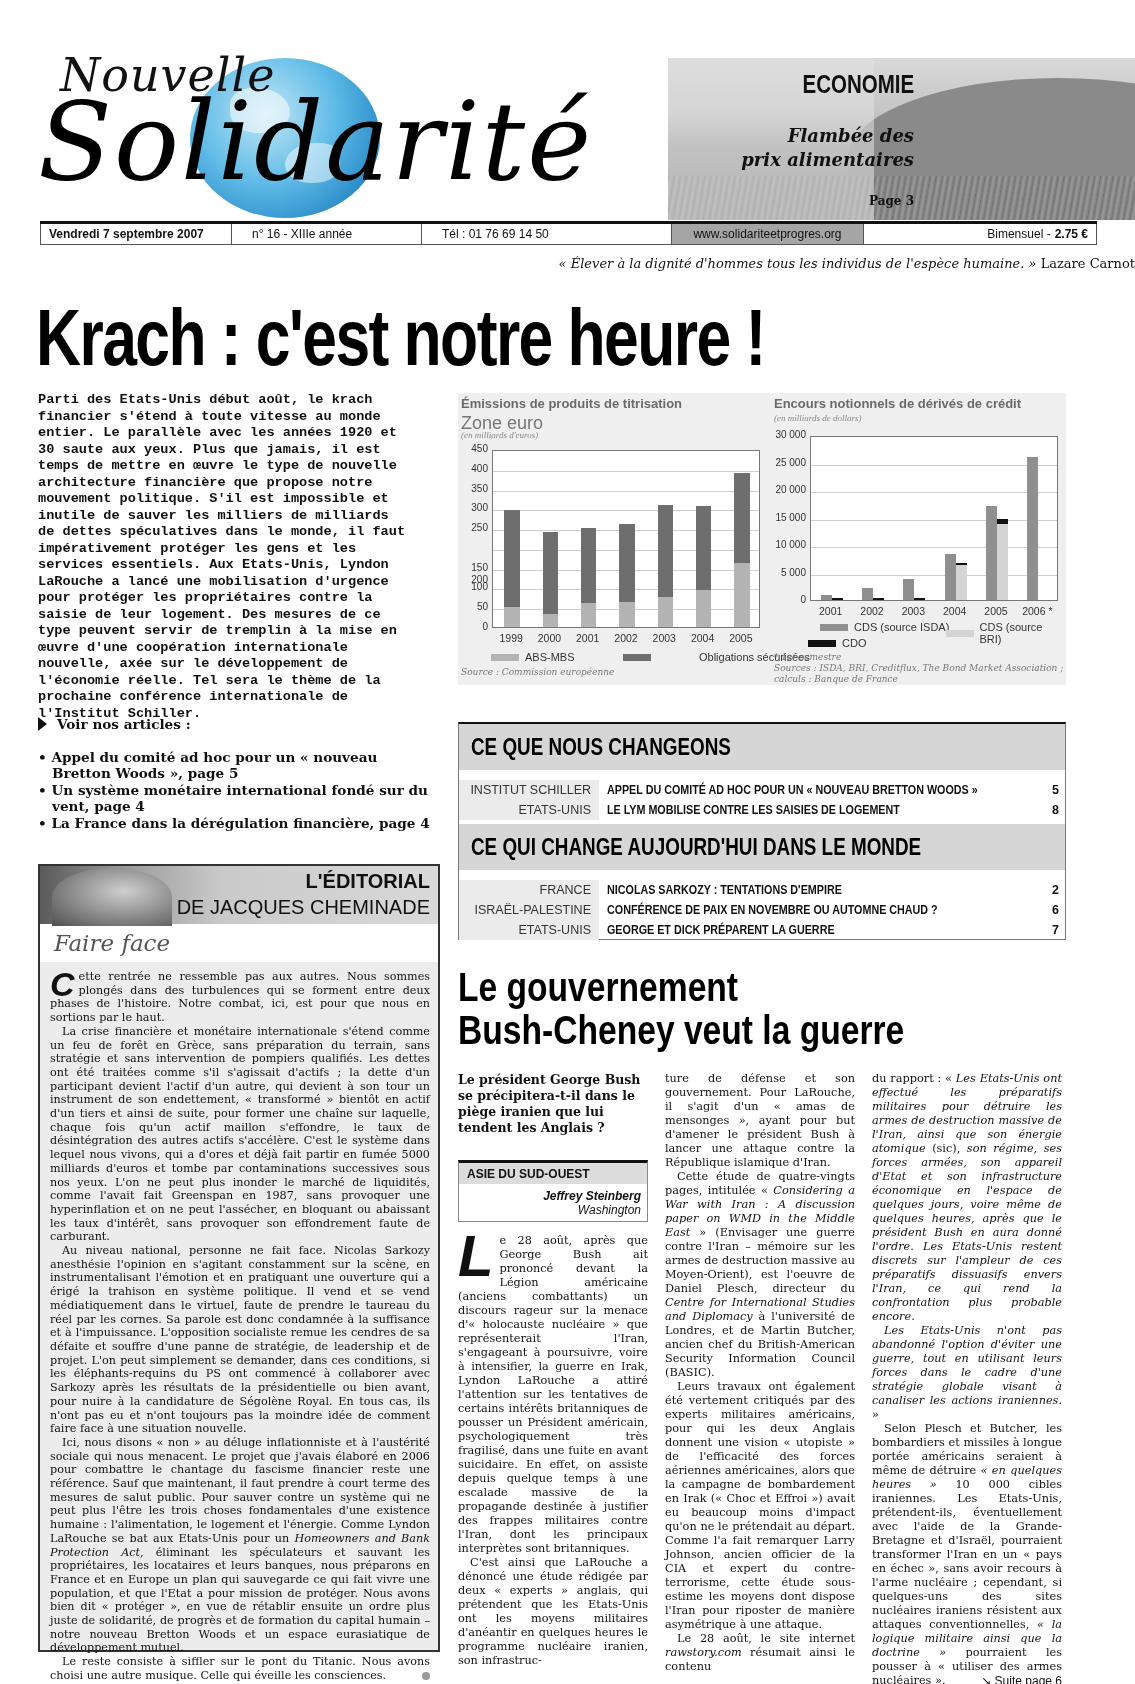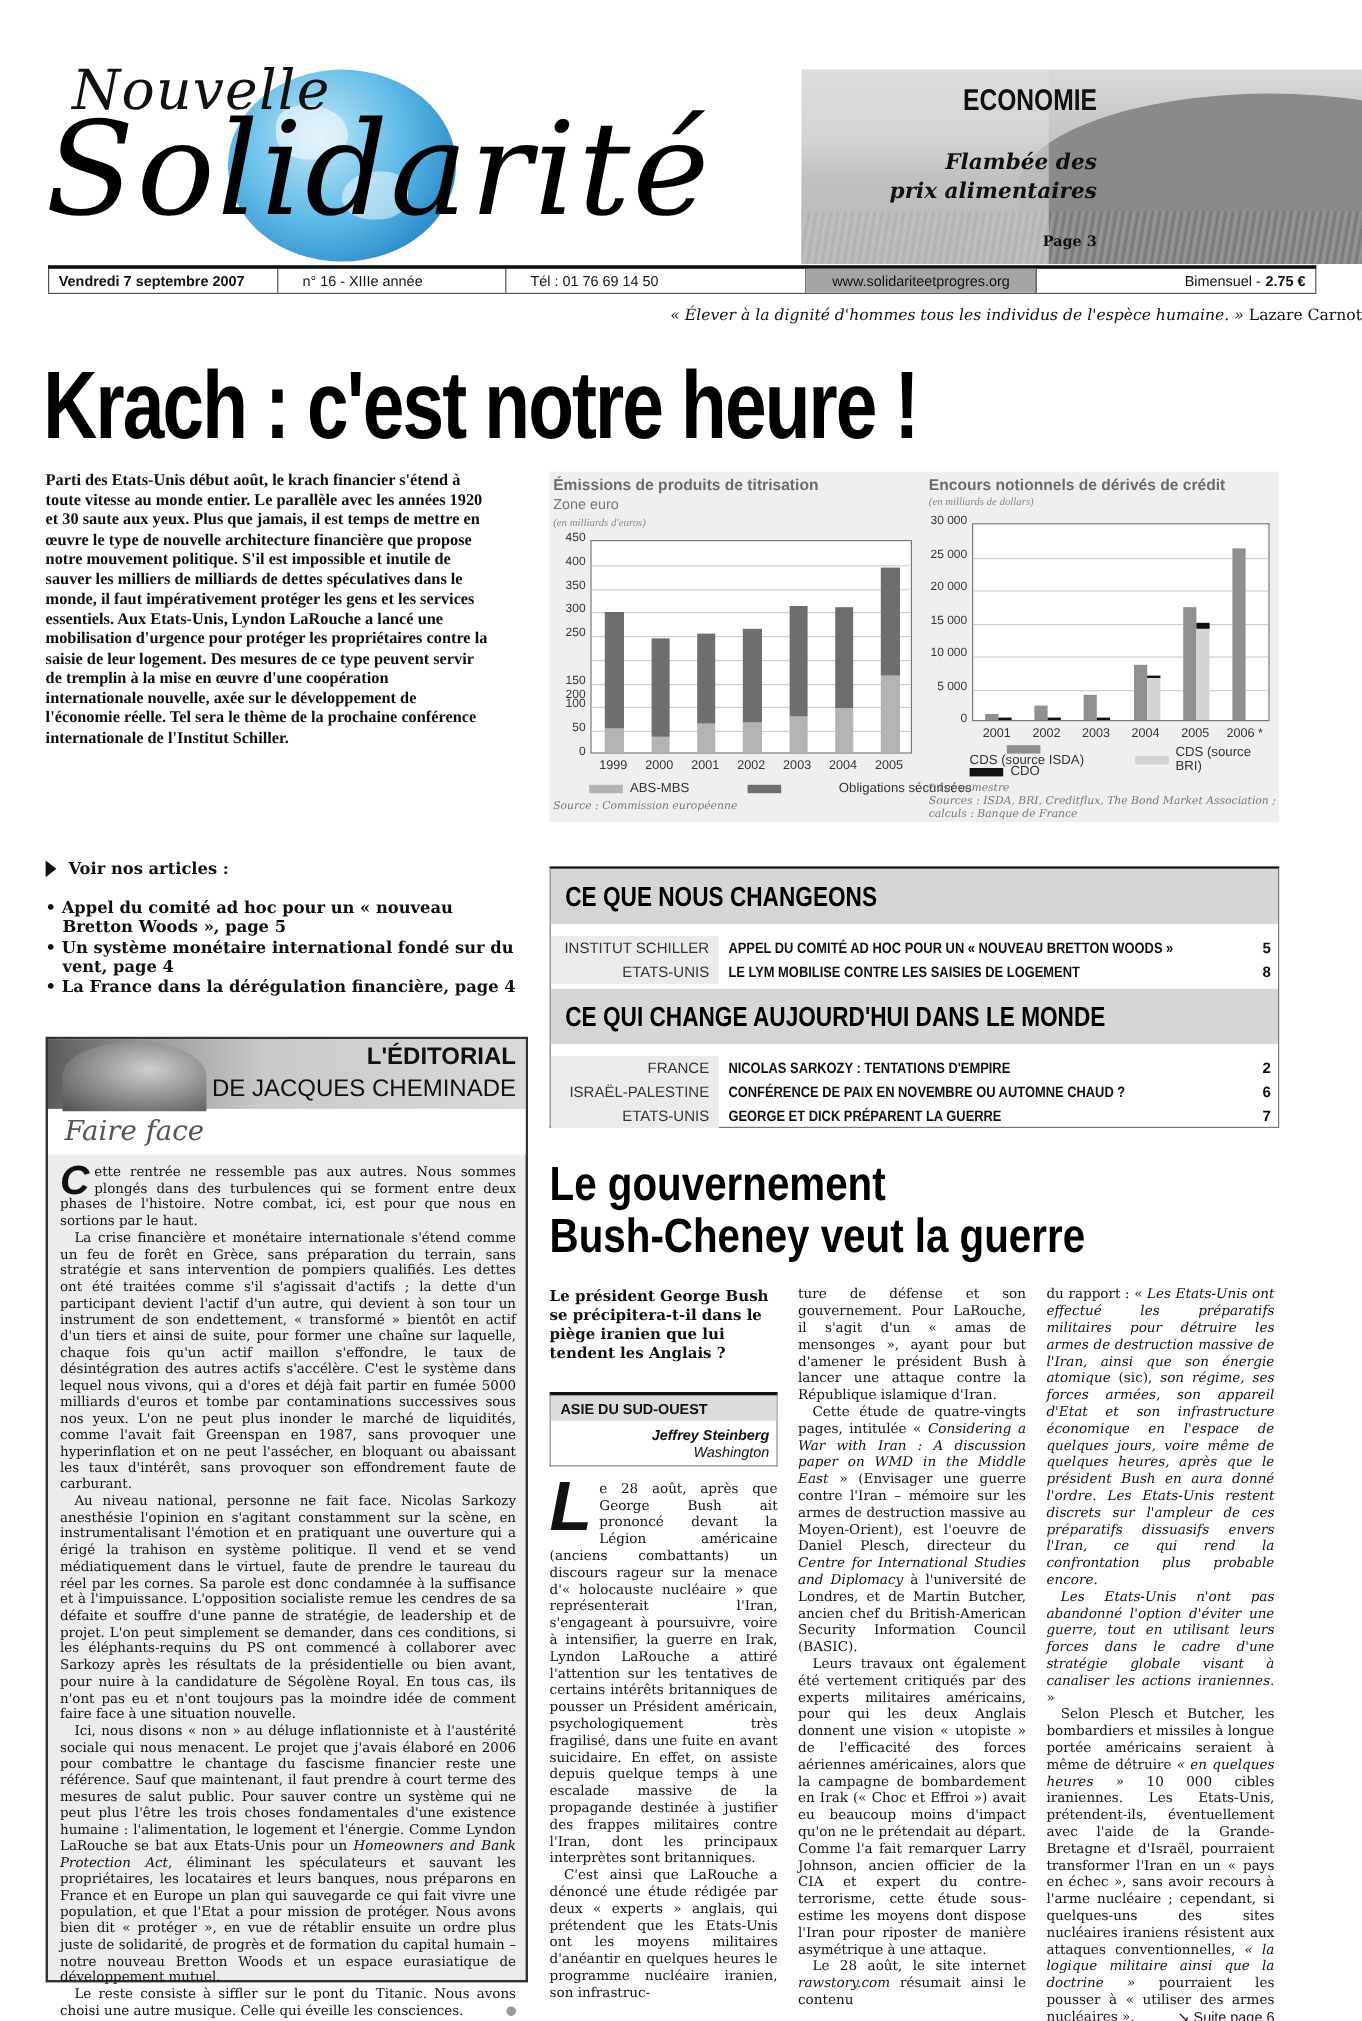--- a/index.html
+++ b/index.html
@@ -28,26 +28,26 @@
   .infobar .ib-tel { width: 250px; padding-left: 20px; }
   .infobar .ib-web { width: 192px; background: #a5a5a5; justify-content: center; }
   .infobar .ib-price { flex: 1; justify-content: flex-end; }
   .infobar .ib-price b { margin-left: 4px; }
 
   .quote { left: 0; width: 1135px; top: 256px; text-align: right; font-family: "DejaVu Serif", serif; font-size: 13px; padding-left: 40px; }
   .quote i { font-style: italic; }
 
   .headline { left: 36px; top: 292px; font-family: "Liberation Sans", sans-serif; font-weight: bold; font-size: 80px; letter-spacing: -2px; color: #000; transform: scaleX(.78); transform-origin: left; white-space: nowrap; }
 
-  .lead { left: 38px; top: 392px; width: 370px; font-family: Liberation Serif, serif; font-weight: bold; font-size: 13.6px; line-height: 16.5px; }
+  .lead { left: 38px; top: 392px; width: 370px; font-family: Liberation Mono, monospace; font-weight: bold; font-size: 13.6px; line-height: 16.5px; }
 
   
   .chartpanel { left: 458px; top: 393px; width: 608px; height: 292px; background: #efefef; font-family: "Liberation Sans", sans-serif; }
   .ch-title { font-weight: bold; font-size: 13px; color: #6a6a6a; }
-  .ch-sub { font-size: 12px; color: #777; }
+  .ch-sub { font-size: 18px; color: #777; }
   .ch-unit { font-family: Liberation Serif, serif; font-style: italic; font-size: 9px; color: #888; }
   .ch-src { font-family: "DejaVu Serif", serif; font-style: italic; font-size: 9px; color: #777; line-height: 11px; }
   .plot { position: absolute; background: #fff; border: 1px solid #777; }
   .ytick { position: absolute; font-size: 10px; color: #333; text-align: right; }
   .xtick { position: absolute; font-size: 10.5px; color: #333; text-align: center; }
   .gridline { position: absolute; left: 0; right: 0; height: 1px; background: #cfcfcf; }
   .bar { position: absolute; bottom: 0; }
   .legend-item { position: absolute; font-size: 11px; color: #333; display: flex; align-items: center; }
   .legend-item .sw { width: 28px; height: 7px; margin-right: 6px; display: inline-block; }
 
@@ -191,21 +191,21 @@
       <div class="bar" style="left: 103.333px; width: 11.16px; bottom: 0px; height: 2px; background: rgb(17, 17, 17);"></div>
       <div class="bar" style="left: 133.507px; width: 11.16px; bottom: 0px; height: 46.31px; background: rgb(143, 143, 143);"></div>
       <div class="bar" style="left: 144.667px; width: 11.16px; bottom: 0px; height: 35.2px; background: rgb(212, 212, 212);"></div>
       <div class="bar" style="left: 144.667px; width: 11.16px; bottom: 35.2px; height: 2px; background: rgb(17, 17, 17);"></div>
       <div class="bar" style="left: 174.84px; width: 11.16px; bottom: 0px; height: 94.05px; background: rgb(143, 143, 143);"></div>
       <div class="bar" style="left: 186px; width: 11.16px; bottom: 0px; height: 76.45px; background: rgb(212, 212, 212);"></div>
       <div class="bar" style="left: 186px; width: 11.16px; bottom: 76.45px; height: 4.95px; background: rgb(17, 17, 17);"></div>
       <div class="bar" style="left: 216.173px; width: 11.16px; bottom: 0px; height: 143px; background: rgb(143, 143, 143);"></div>
     </div>
   <div id="c2-xticks"></div>
-  <div class="legend-item" style="left:350px;top:228px;flex-direction:column;">
+  <div class="legend-item" style="left:362px;top:228px;">
       <span class="sw" style="background:#8f8f8f"></span>
       <span>CDS (source ISDA)</span>
     </div>
   <div class="legend-item" style="left:488px;top:228px;">
       <span class="sw" style="background:#d4d4d4"></span>
       <span>CDS (source BRI)</span>
     </div>
   <div class="legend-item" style="left:350px;top:244px;">
       <span class="sw" style="background:#111"></span>
       <span>CDO</span>

